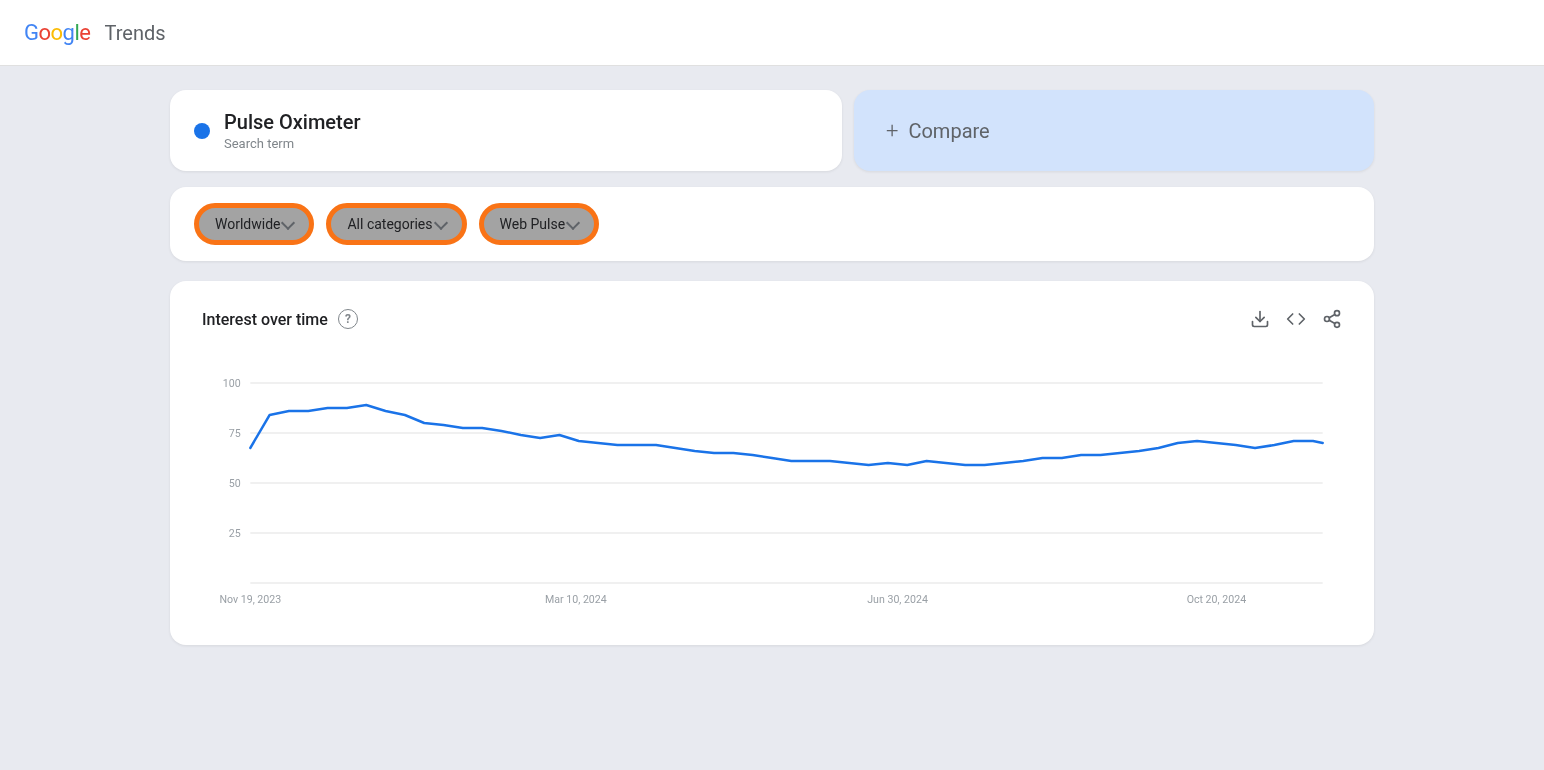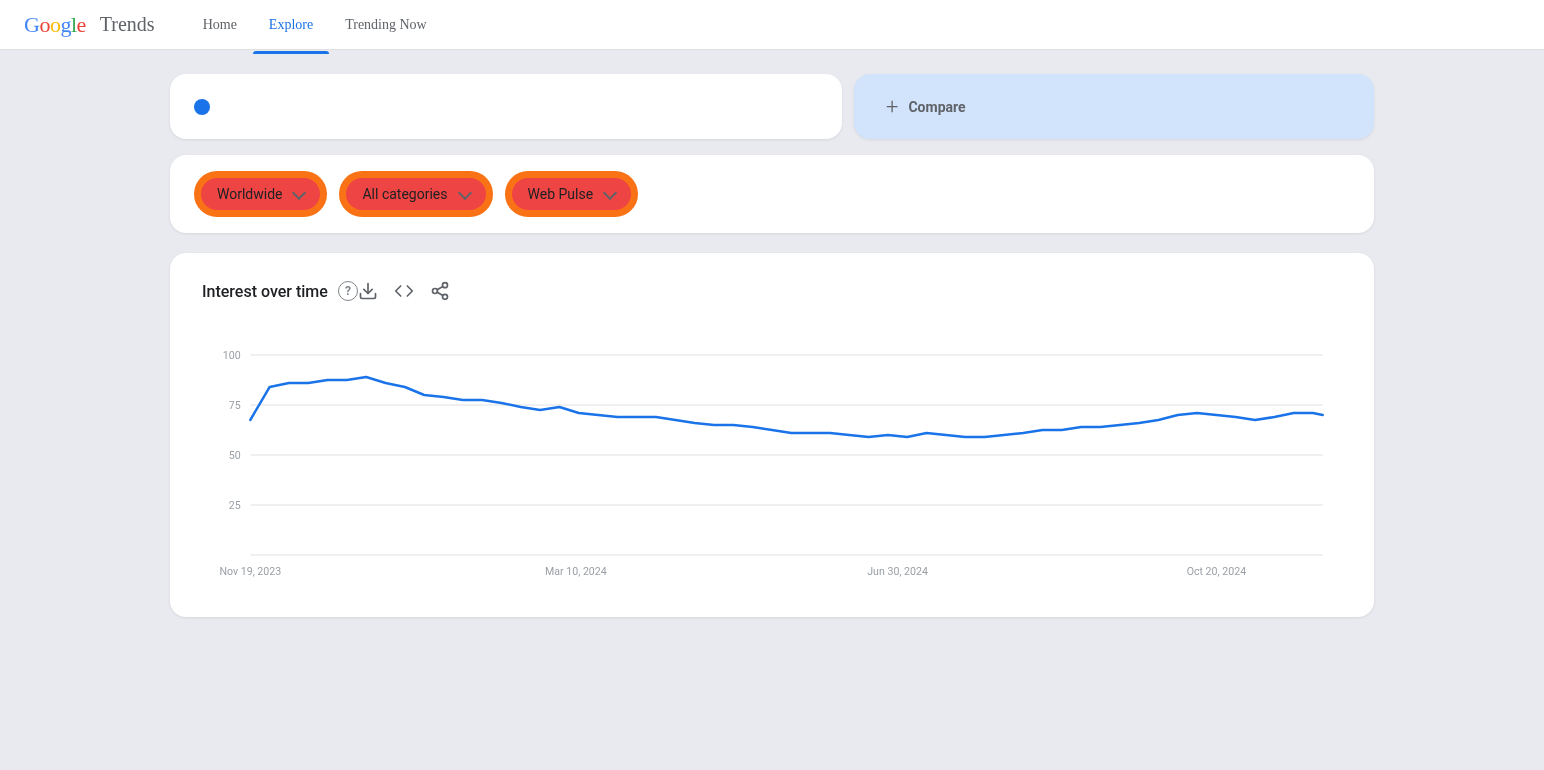--- a/index.html
+++ b/index.html
@@ -9,25 +9,24 @@
       min-height: 770px;
       color: #202124;
     }
 
     
     .header {
       background: #fff;
       display: flex;
       align-items: center;
       padding: 0 24px;
-      height: 50px;
+      height: 66px;
       border-bottom: 1px solid #e0e0e0;
       position: relative;
       z-index: 10;
-      font-family: Liberation Serif, serif;
     }
     .logo {
       display: flex;
       align-items: center;
       margin-right: 32px;
       gap: 6px;
     }
     .logo-google {
       font-size: 22px;
       font-weight: 400;
@@ -131,47 +130,47 @@
       cursor: pointer;
       min-width: 520px;
       box-shadow: 0 1px 3px rgba(0,0,0,0.08);
     }
     .compare-plus {
       font-size: 22px;
       color: #5f6368;
       font-weight: 300;
     }
     .compare-label {
-      font-size: 14px;
+      font-size: 20px;
       color: #5f6368;
-      font-weight: 700;
+      font-weight: 400;
     }
 
     
     .filters-row {
       display: flex;
       align-items: center;
       gap: 12px;
       margin-bottom: 20px;
       background: #fff;
       border-radius: 16px;
       padding: 16px 24px;
       box-shadow: 0 1px 3px rgba(0,0,0,0.08);
     }
     .filter-btn {
       display: flex;
       align-items: center;
-      gap: 12px;
-      border: 7px solid #f97316;
+      gap: 3px;
+      border: 5px solid #f97316;
       border-radius: 24px;
       padding: 8px 16px;
       font-size: 14px;
       color: #202124;
       cursor: pointer;
-      background: #ef4444;
+      background: #a3a3a3;
       font-family: inherit;
     }
     .chevron-icon {
       width: 10px;
       height: 10px;
       border-right: 2px solid #5f6368;
       border-bottom: 2px solid #5f6368;
       transform: rotate(45deg);
       display: inline-block;
       margin-top: -3px;
@@ -180,21 +179,21 @@
     
     .chart-card {
       background: #fff;
       border-radius: 16px;
       padding: 28px 32px;
       box-shadow: 0 1px 3px rgba(0,0,0,0.08);
     }
     .chart-header {
       display: flex;
       align-items: center;
-      justify-content: flex-start;
+      justify-content: space-between;
       margin-bottom: 24px;
     }
     .chart-title-row {
       display: flex;
       align-items: center;
       gap: 10px;
     }
     .chart-title {
       font-size: 16px;
       font-weight: 500;
@@ -262,32 +261,31 @@
 </head>
 <body>
 
 <header class="header">
   <div class="logo">
     <span class="logo-google">
       <span class="logo-g">G</span><span class="logo-o1">o</span><span class="logo-o2">o</span><span class="logo-g2">g</span><span class="logo-l">l</span><span class="logo-e">e</span>
     </span>
     <span class="logo-trends">Trends</span>
   </div>
-  <nav class="nav">
-    <a class="nav-item">Home</a>
-    <a class="nav-item active">Explore</a>
-    <a class="nav-item">Trending Now</a>
-  </nav>
 </header>
 
 <main class="main">
 
   <div class="search-row">
     <div class="search-card">
       <div class="search-dot"></div>
+      <div class="search-term-info">
+        <span class="search-term-name">Pulse Oximeter</span>
+        <span class="search-term-type">Search term</span>
+      </div>
     </div>
     <div class="compare-card">
       <span class="compare-plus">+</span>
       <span class="compare-label">Compare</span>
     </div>
   </div>
 
   <div class="filters-row">
     <button class="filter-btn">
       <span>Worldwide</span>

